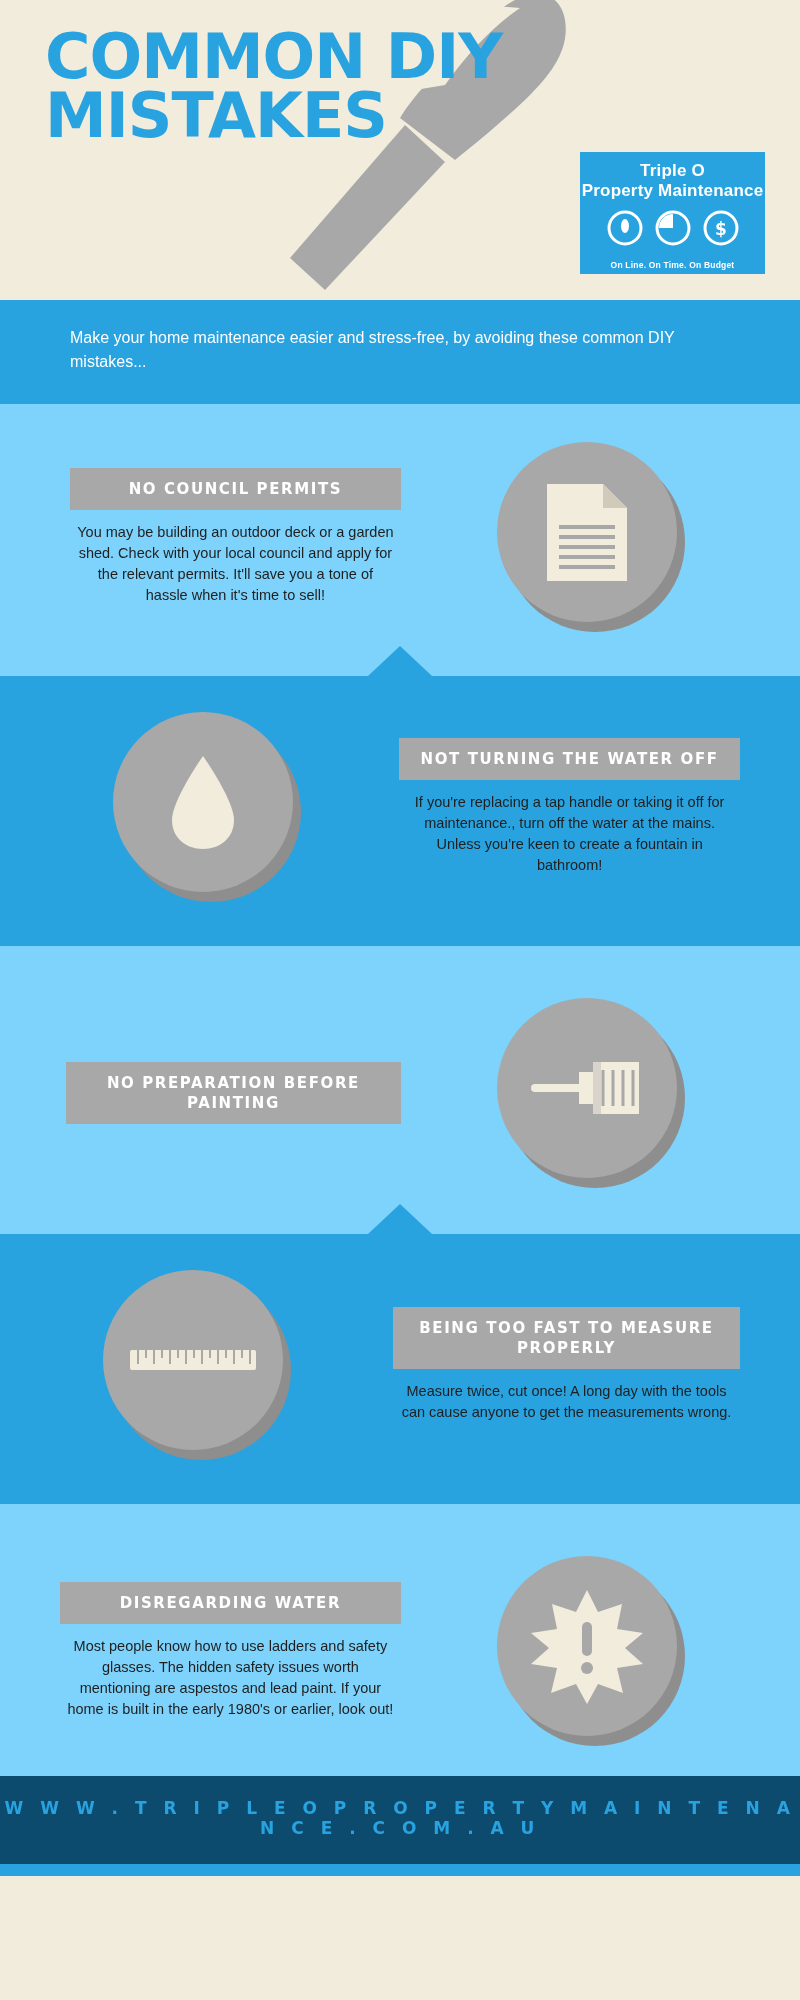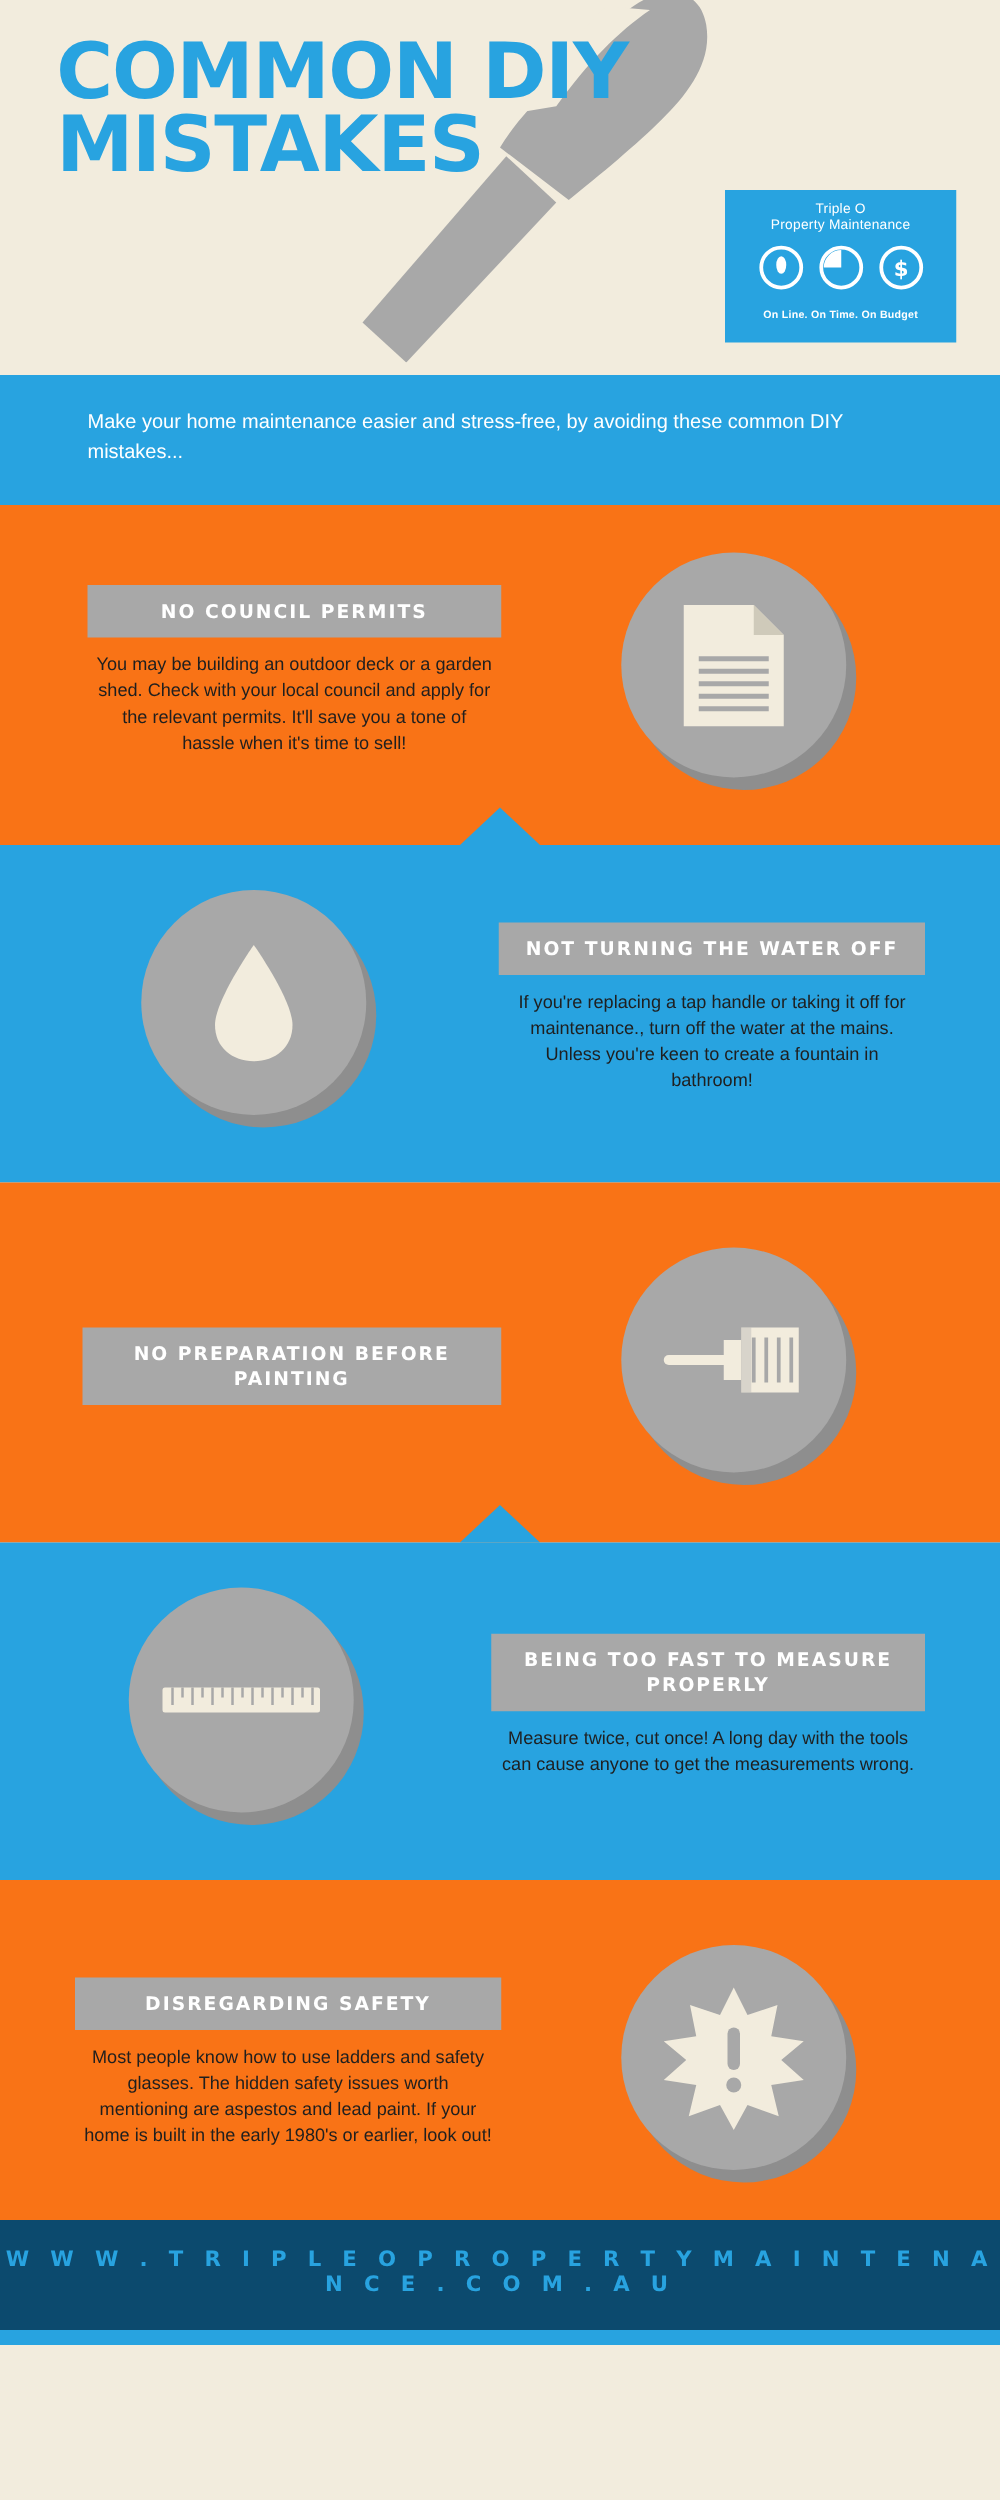--- a/index.html
+++ b/index.html
@@ -21,35 +21,35 @@
     color:#28a3e0;letter-spacing:-1px;
     font-family:"DejaVu Sans", sans-serif;
   }
   .title span{display:block;}
 
   .logo{
     position:absolute;right:35px;top:152px;width:185px;height:122px;
     background:#28a3e0;color:#fff;text-align:center;
   }
   .logo .lname{
-    font-size:11px;font-weight:normal;line-height:1.15;padding-top:9px;letter-spacing:.2px;
+    font-size:17px;font-weight:bold;line-height:1.15;padding-top:9px;letter-spacing:.2px;
   }
   .logo .licons{display:flex;justify-content:center;gap:8px;margin-top:8px;}
   .logo .lslogan{font-size:8.5px;font-weight:bold;margin-top:12px;letter-spacing:.2px;}
 
   
   .intro{
     background:#28a3e0;color:#fff;
     padding:26px 70px 30px 70px;
     text-align:left;font-size:16px;line-height:1.5;
   }
 
   
   .section{position:relative;}
-  .sec-cream{background:#f97316;}
+  .sec-cream{background:#7dd3fc;}
   .sec-blue{background:#28a3e0;}
   .row{display:flex;align-items:center;}
   .row.rev{flex-direction:row-reverse;}
   .txtcol{width:52%;box-sizing:border-box;padding:0 14px;}
   .imgcol{width:48%;display:flex;justify-content:center;align-items:center;}
 
   .badge{
     background:#a8a8a8;color:#fff;text-align:center;
     font-size:15px;font-weight:bold;letter-spacing:1.6px;
     padding:11px 14px;line-height:1.35;
@@ -236,21 +236,21 @@
           </div>
         </div>
       </div>
     </div>
     <div class="notch notch-blue-down"></div>
   </div>
 
   <div class="section sec-cream" style="padding:52px 30px 30px 30px;">
     <div class="row">
       <div class="txtcol" style="padding-left:30px;">
-        <div class="badge">DISREGARDING SAFETY</div>
+        <div class="badge">DISREGARDING WATER</div>
         <div class="body">Most people know how to use ladders and safety glasses.  The hidden safety issues worth mentioning are aspestos and lead paint. If your home is built  in the early 1980's or earlier, look out!</div>
       </div>
       <div class="imgcol">
         <div class="circ-wrap">
           <div class="circ-shadow"></div>
           <div class="circ">
             <svg width="120" height="120" viewBox="0 0 120 120">
               <path d="M60 4 L71 26 L95 18 L90 43 L116 47 L98 62 L116 78 L90 82 L96 107 L71 98 L60 118 L49 98 L24 107 L30 82 L4 78 L22 62 L4 47 L30 43 L25 18 L49 26 Z" fill="#f2ecdd"></path>
               <rect x="55" y="36" width="10" height="34" rx="5" fill="#a8a8a8"></rect>
               <circle cx="60" cy="82" r="6" fill="#a8a8a8"></circle>

